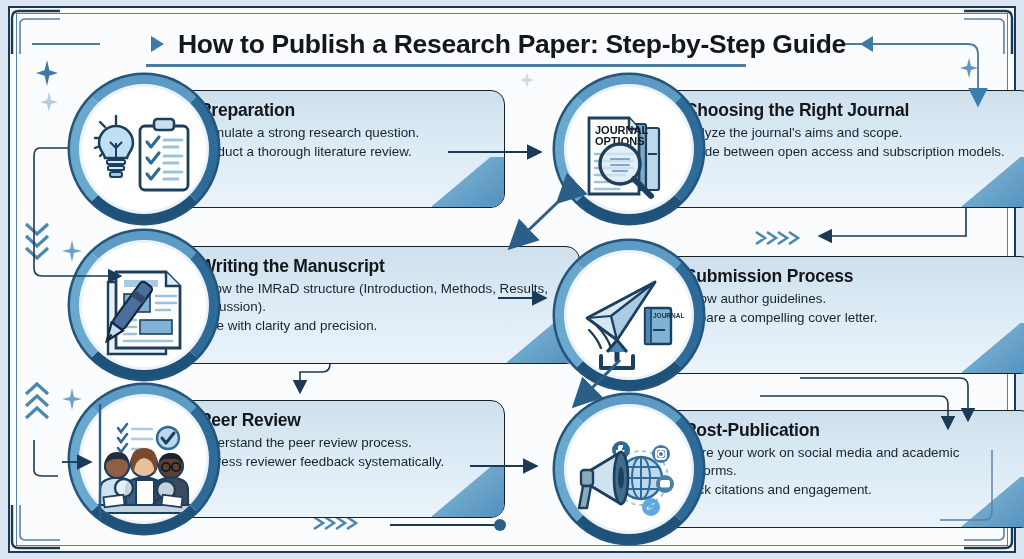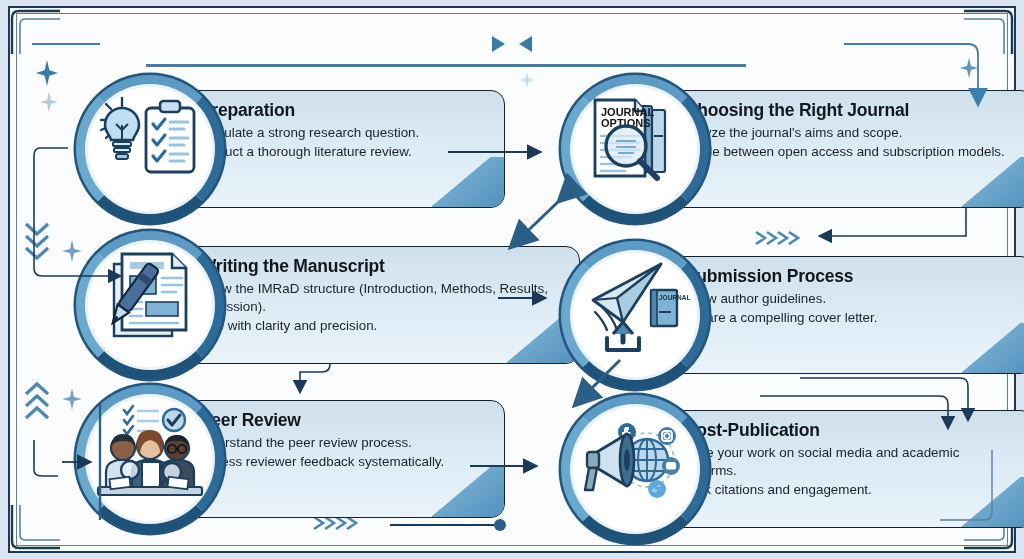--- a/index.html
+++ b/index.html
@@ -135,30 +135,30 @@
     content: "\2022";
     position: absolute;
     left: 0; top: -1px;
     font-size: 14px;
     color: #1b2228;
   }
 
   
   .step-icon {
     position: absolute;
-    left: 16px; top: -15px;
+    left: 10px; top: -15px;
     width: 148px; height: 148px;
     border-radius: 50%;
     background: #ffffff;
     border: 9px solid;
     border-color: #5e9bc4 #2f6b99 #1f5279 #6ba8ce;
     box-shadow: 0 0 0 2.5px #23557d, inset 0 0 0 3px #eaf3fb;
     z-index: 5;
     display: flex;
-    align-items: flex-start;
+    align-items: flex-end;
     justify-content: center;
     overflow: hidden;
   }
   .step-icon svg { width: 112px; height: 112px; display: block; }
 
   
   #step-1 { left: 60px;  top: 90px; }
   #step-2 { left: 545px; top: 90px; }
   #step-3 { left: 60px;  top: 246px; }
   #step-4 { left: 545px; top: 256px; }
@@ -219,20 +219,21 @@
     <svg viewBox="0 0 54 48">
         <path d="M2 46 L2 10 Q2 3 9 3 L50 3" fill="none" stroke="#1b3a57" stroke-width="2.4"></path>
         <path d="M10 46 L10 16 Q10 11 16 11 L50 11" fill="none" stroke="#5a7fa3" stroke-width="1.6"></path>
       </svg>
   </div>
 
   <div class="title-line-l"></div>
   <div class="title-line-r"></div>
   <div class="title-row">
     <div class="title-arrow-l"></div>
+    <div class="title-text">How to Publish a Research Paper: Step-by-Step Guide</div>
     <div class="title-arrow-r"></div>
   </div>
   <div class="title-underline"></div>
 
   <svg id="connectors" viewBox="0 0 1024 559">
     <defs>
       <marker id="ah" markerWidth="9" markerHeight="9" refX="7.5" refY="4.5" orient="auto">
         <path d="M0 0 L9 4.5 L0 9 Z" fill="#1b3a57"></path>
       </marker>
       <marker id="ahb" markerWidth="11" markerHeight="11" refX="9" refY="5.5" orient="auto">

